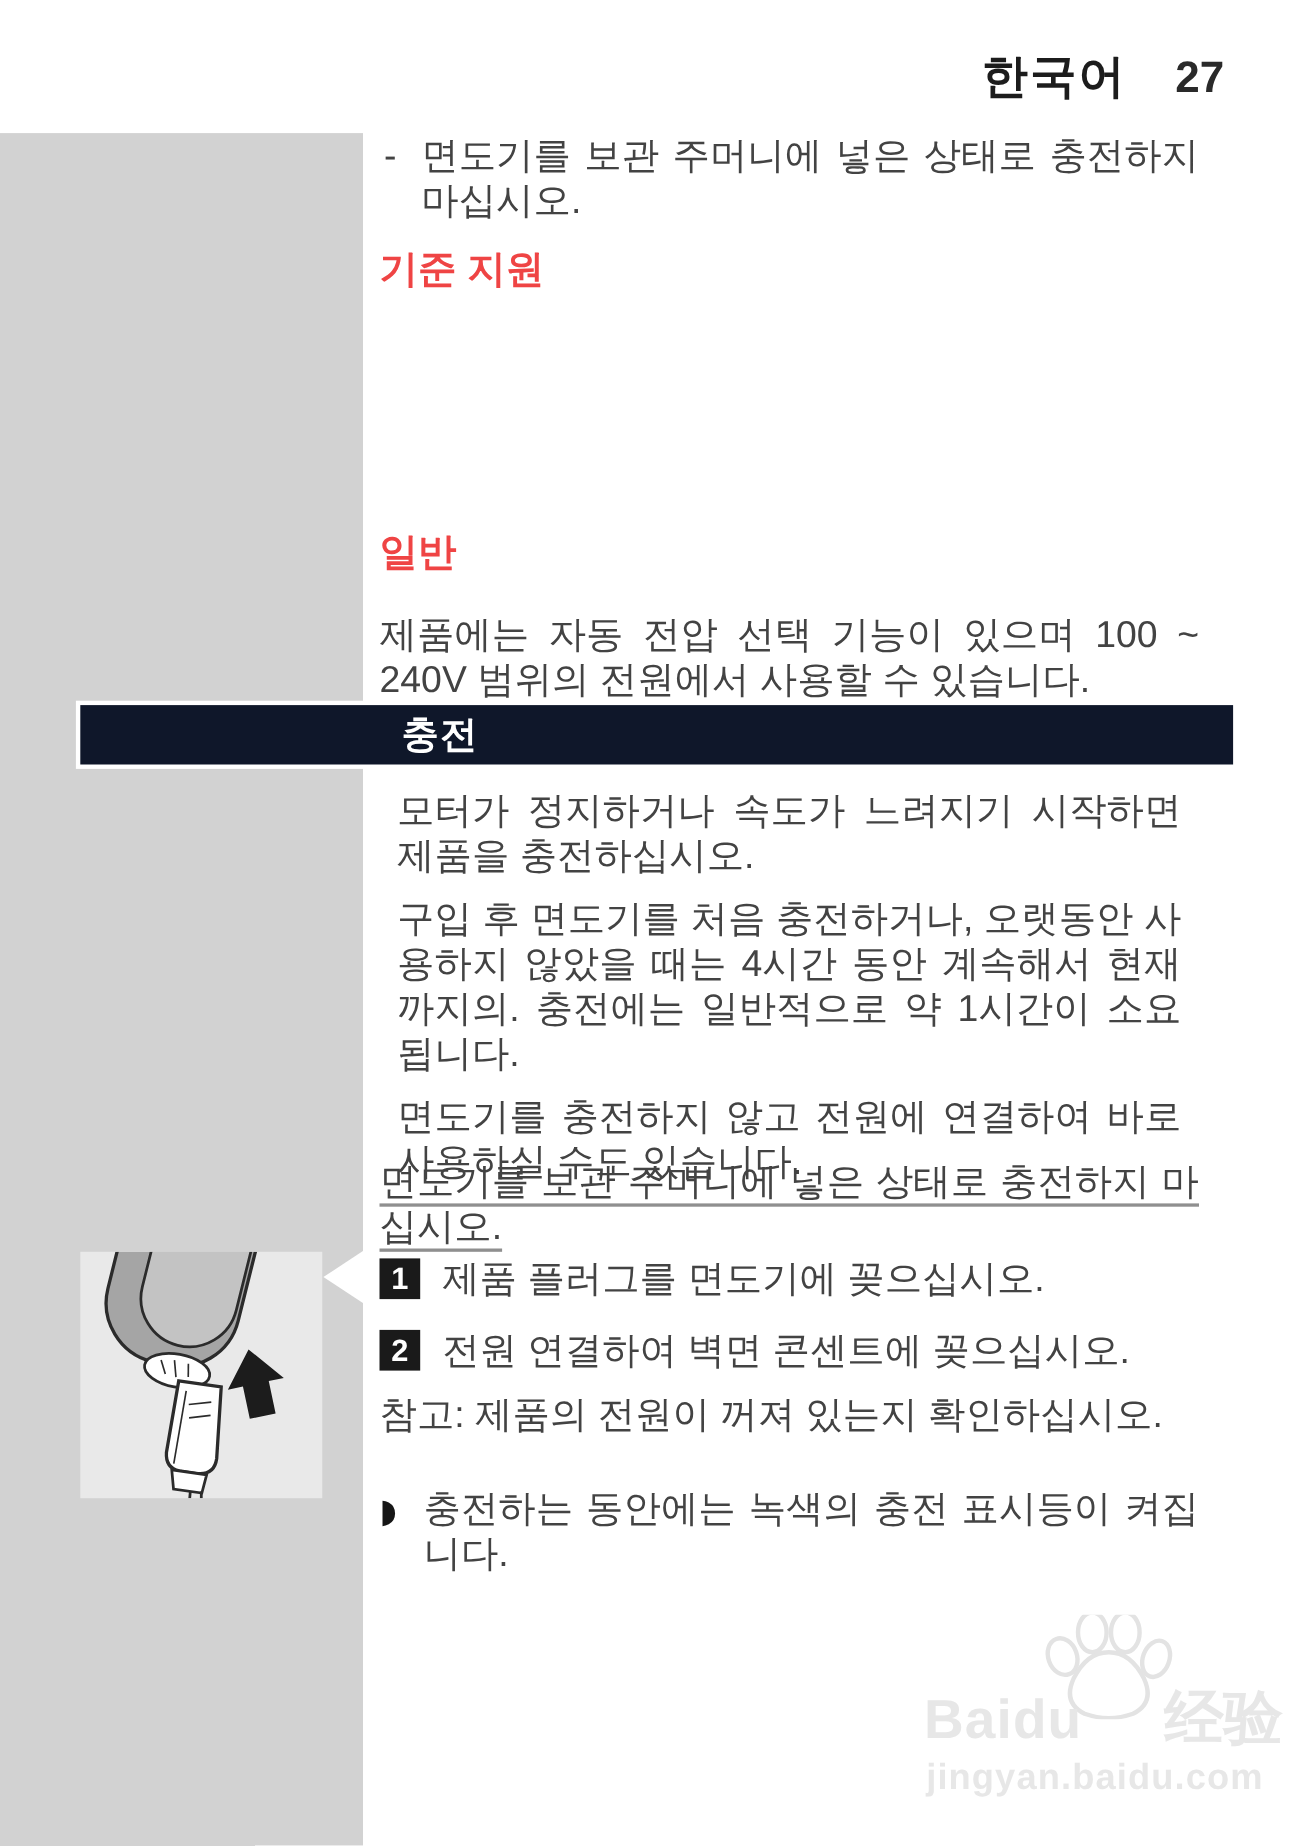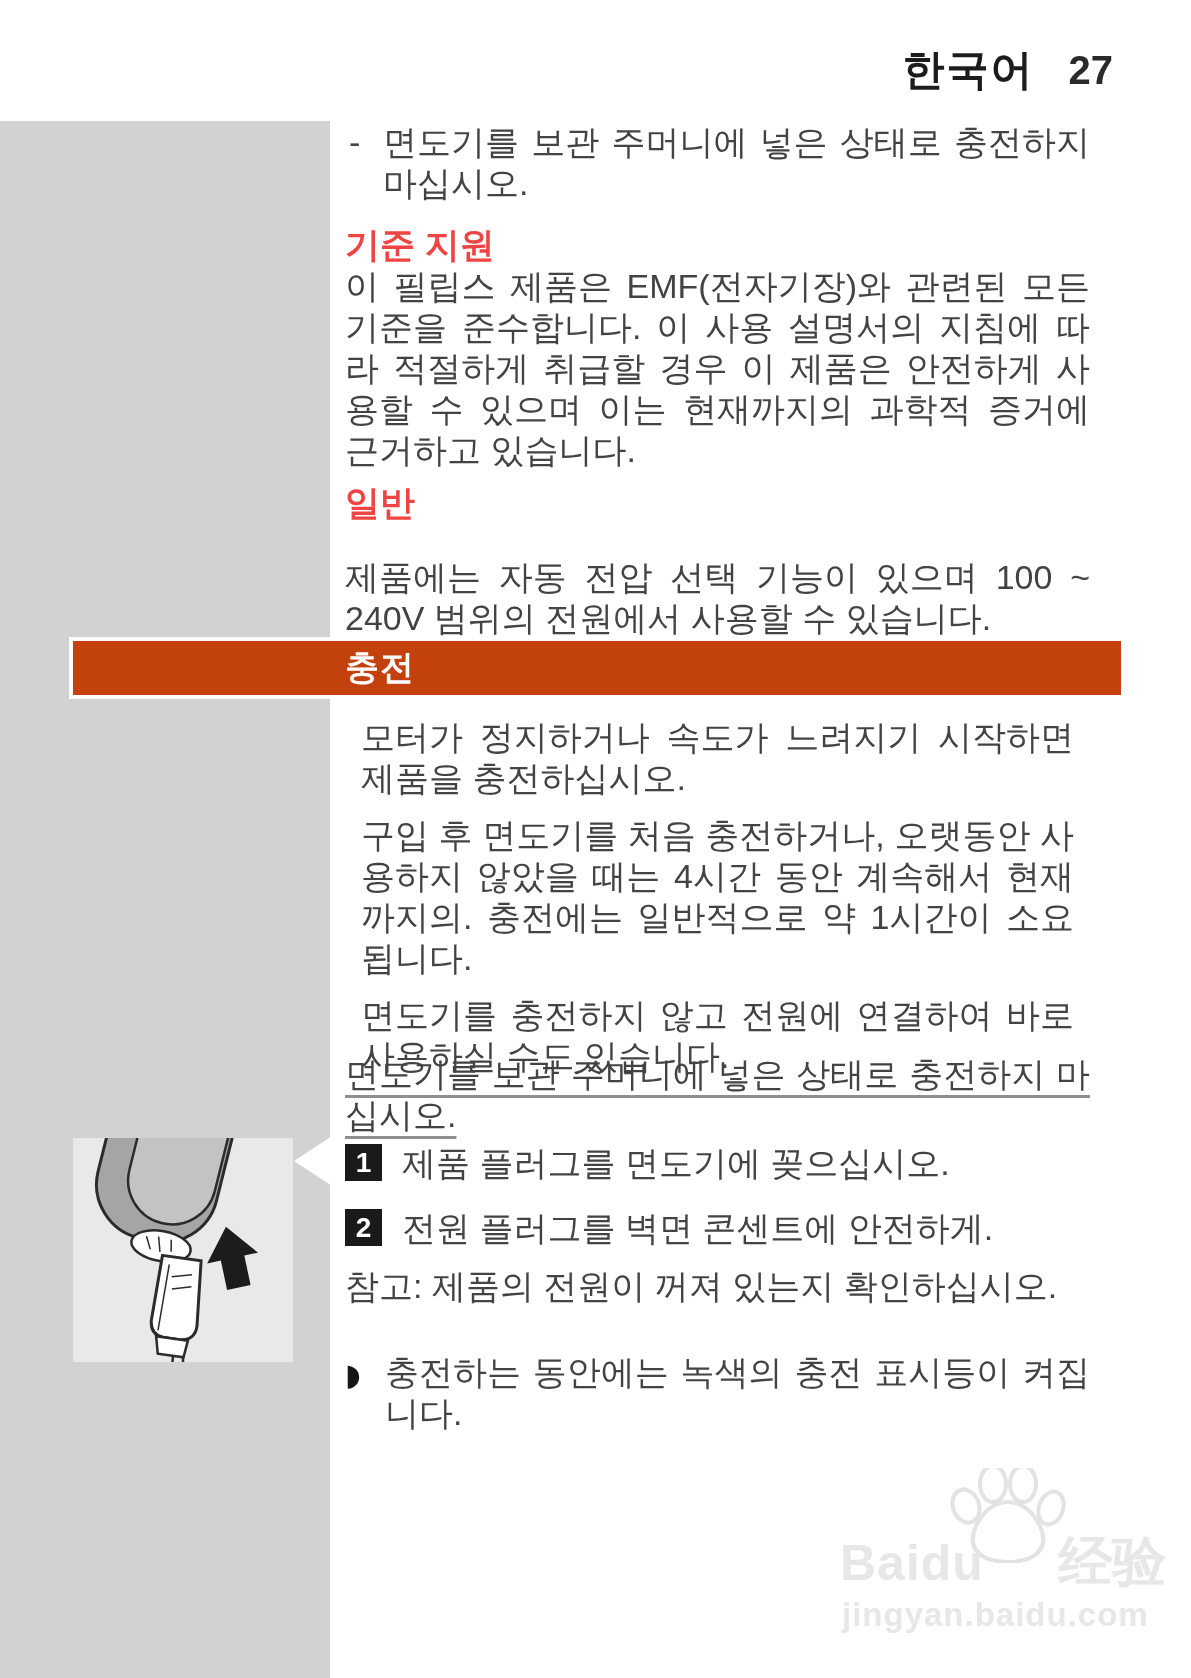--- a/index.html
+++ b/index.html
@@ -8,21 +8,21 @@
     position:relative; width:1191px; height:1678px;
     background:#ffffff; overflow:hidden;
     font-family:"Liberation Sans","DejaVu Sans",sans-serif;
   }
   .sidebar {
     position:absolute; left:0; top:121px; width:330px; height:1557px;
     background:#d2d2d2;
   }
   .hdr {
     position:absolute; top:42px; right:78px;
-    display:flex; align-items:baseline; gap:34px;
+    display:flex; align-items:baseline; gap:44px;
   }
   .hdr .lang { font-size:42px; font-weight:bold; color:#1c1c1c; letter-spacing:2px; }
   .hdr .pgnum { font-size:40px; font-weight:bold; color:#2a2a2a; }
 
   .txt { font-size:34px; line-height:41px; color:#434343; text-align:justify; }
   .h   { font-size:35px; line-height:41px; font-weight:bold; color:#ef4444; }
 
   .intro-note { position:absolute; left:345px; top:122px; width:745px; padding-left:38px; }
   .intro-note .dash { position:absolute; left:4px; top:0; }
 
@@ -30,21 +30,21 @@
   .standards-b { position:absolute; left:345px; top:266px; width:745px; }
   .general-h   { position:absolute; left:345px; top:482px; }
   .general-b   { position:absolute; left:345px; top:524px; width:745px;margin-top:33px; }
 
   .section-bar {
     position:absolute; left:69px; top:637px; width:1056px; height:62px;
     background:#ffffff;
   }
   .section-bar .inner {
     position:absolute; left:4px; top:4px; right:4px; bottom:4px;
-    background:#c2410c; display:flex; align-items:center;
+    background:#0f172a; display:flex; align-items:center;padding-left:20px;
   }
   .section-bar .label {
     margin-left:272px; color:#ffffff; font-size:34px; font-weight:bold;
     letter-spacing:1px;
   }
 
   .charge-paras { position:absolute; left:345px; top:701px; width:745px; }
   .charge-paras p { margin:16px; }
 
   .warning {
@@ -99,21 +99,20 @@
     <span class="lang">한국어</span>
     <span class="pgnum">27</span>
   </div>
 
   <div class="intro-note txt">
     <span class="dash">-</span>
     <span>면도기를 보관 주머니에 넣은 상태로 충전하지 마십시오.</span>
   </div>
 
   <div class="standards-h h">기준 지원</div>
-  <div class="standards-b txt">이 필립스 제품은 EMF(전자기장)와 관련된 모든 기준을 준수합니다. 이 사용 설명서의 지침에 따라 적절하게 취급할 경우 이 제품은 안전하게 사용할 수 있으며 이는 현재까지의 과학적 증거에 근거하고 있습니다.</div>
 
   <div class="general-h h">일반</div>
   <div class="general-b txt">제품에는 자동 전압 선택 기능이 있으며 100 ~ 240V 범위의 전원에서 사용할 수 있습니다.</div>
 
   <div class="section-bar">
     <div class="inner">
       <span class="label">충전</span>
     </div>
   </div>
 
@@ -124,21 +123,21 @@
   </div>
 
   <div class="warning txt">면도기를 보관 주머니에 넣은 상태로 충전하지 마십시오.</div>
 
   <div class="step step-1">
     <span class="badge">1</span>
     <span class="stext txt">제품 플러그를 면도기에 꽂으십시오.</span>
   </div>
   <div class="step step-2">
     <span class="badge">2</span>
-    <span class="stext txt">전원 플러그를 벽면 콘센트에 안전하게.</span>
+    <span class="stext txt">전원 연결하여 벽면 콘센트에 꽂으십시오.</span>
   </div>
 
   <div class="note txt">참고: 제품의 전원이 꺼져 있는지 확인하십시오.</div>
 
   <div class="result txt">
     <span class="mark">◗</span>
     <span>충전하는 동안에는 녹색의 충전 표시등이 켜집니다.</span>
   </div>
 
   <div class="illus">

